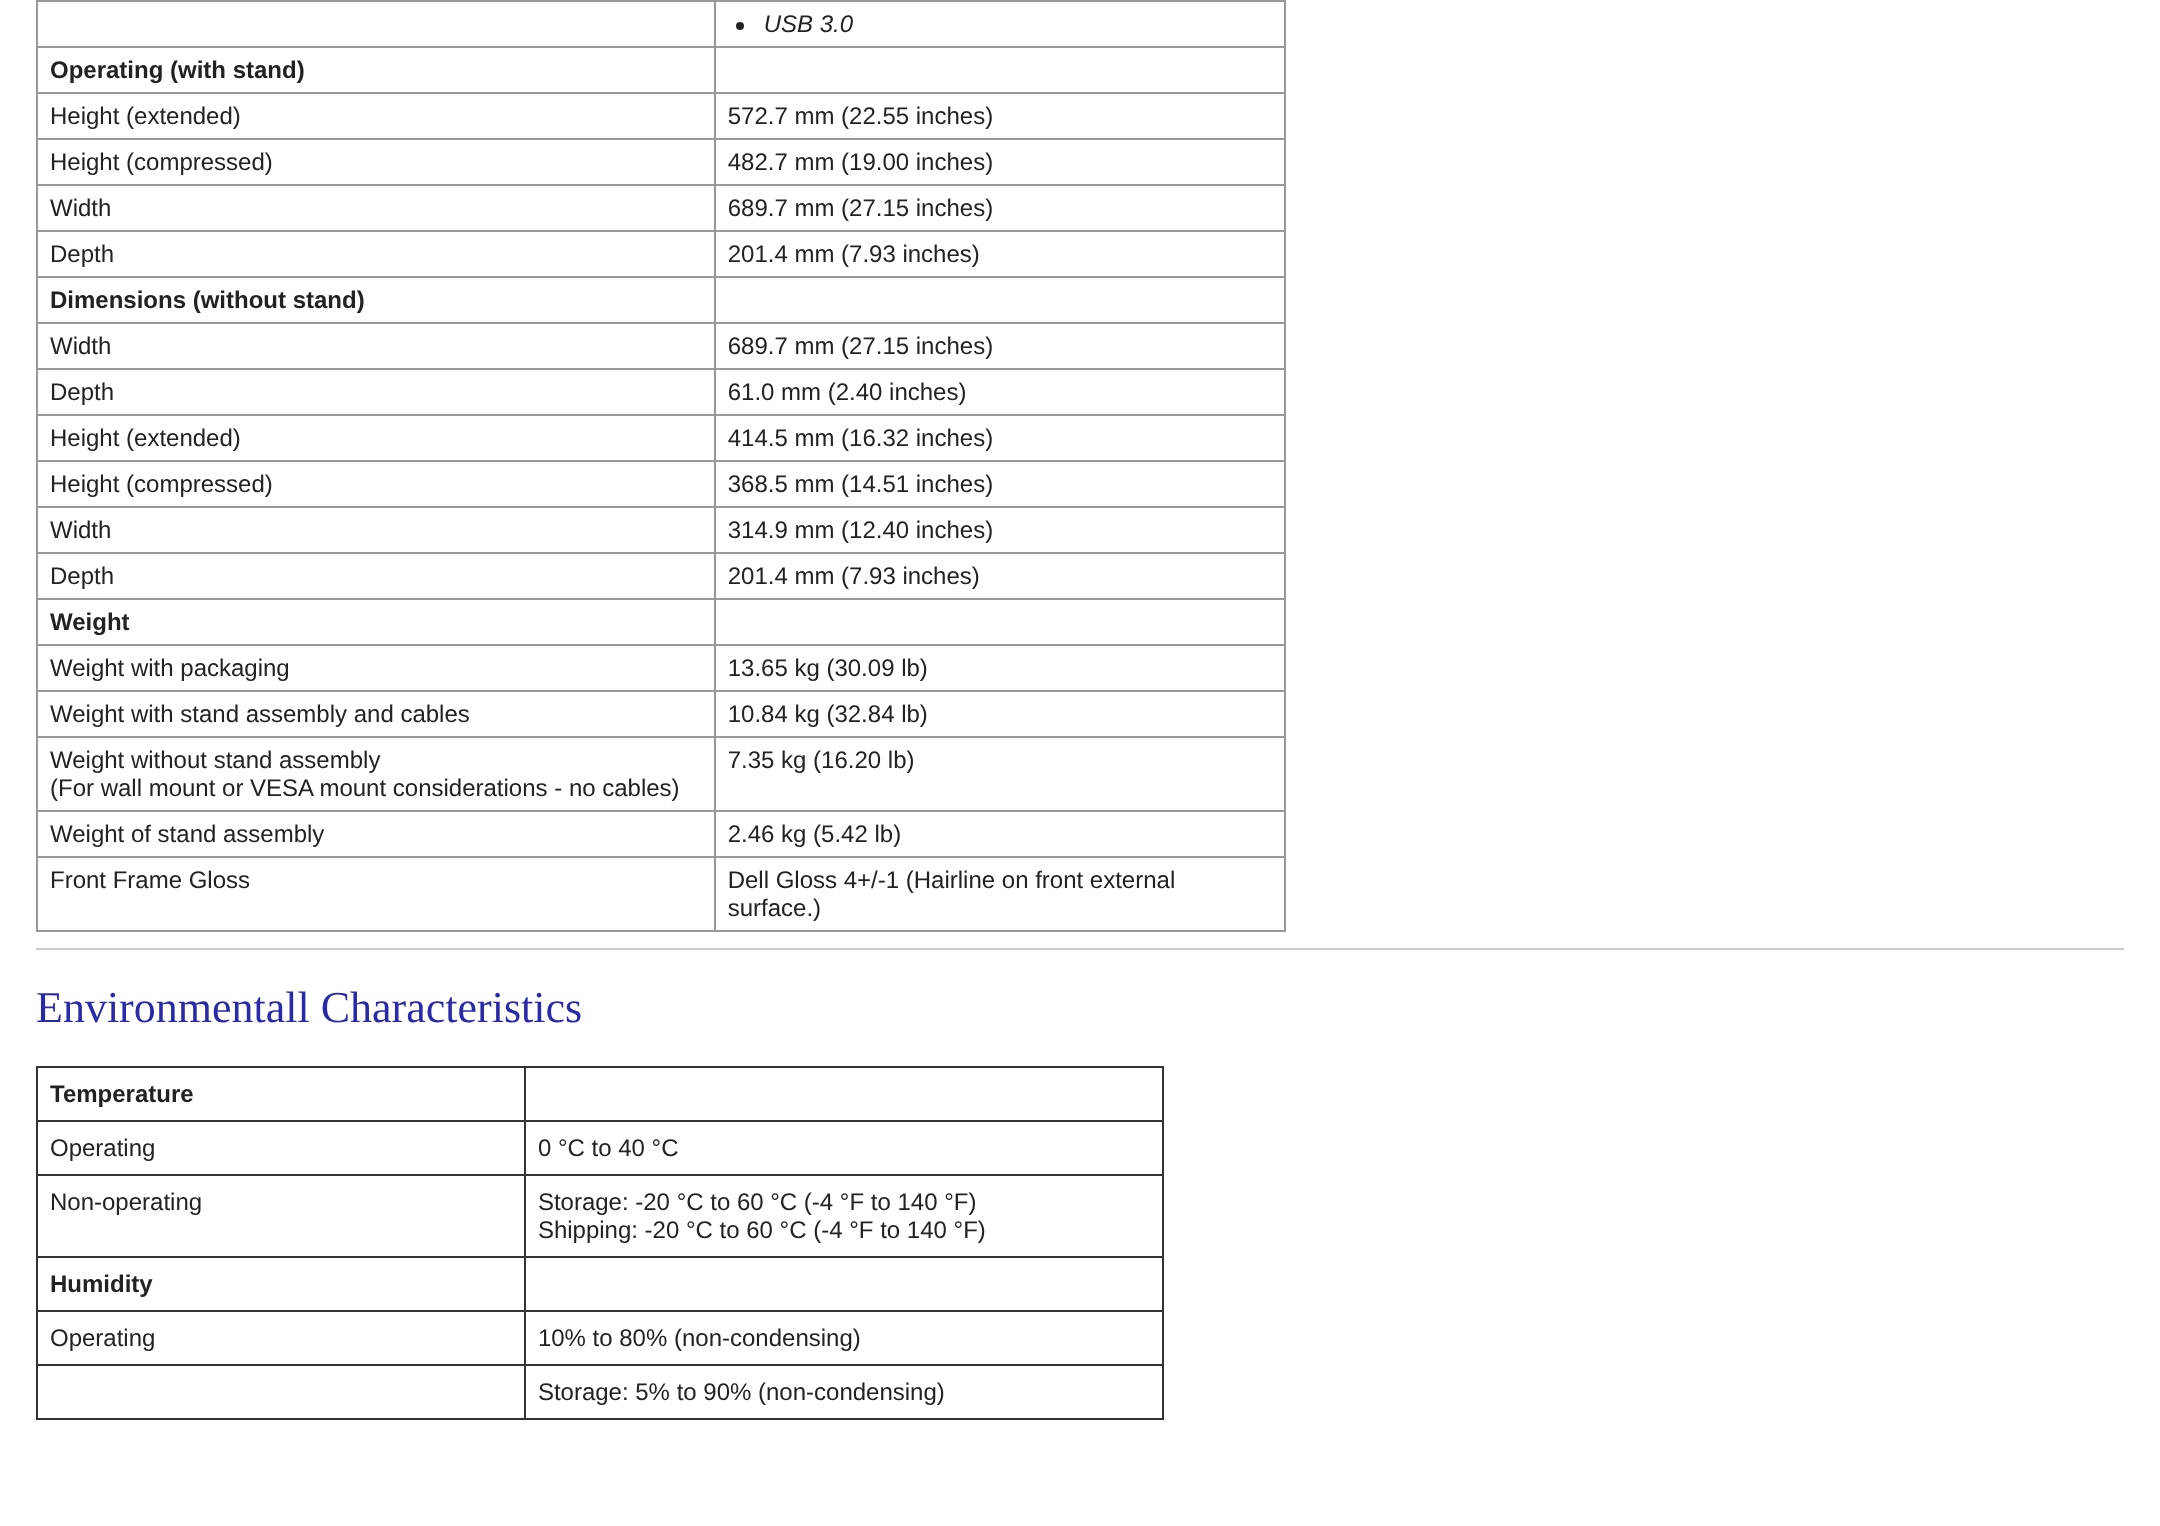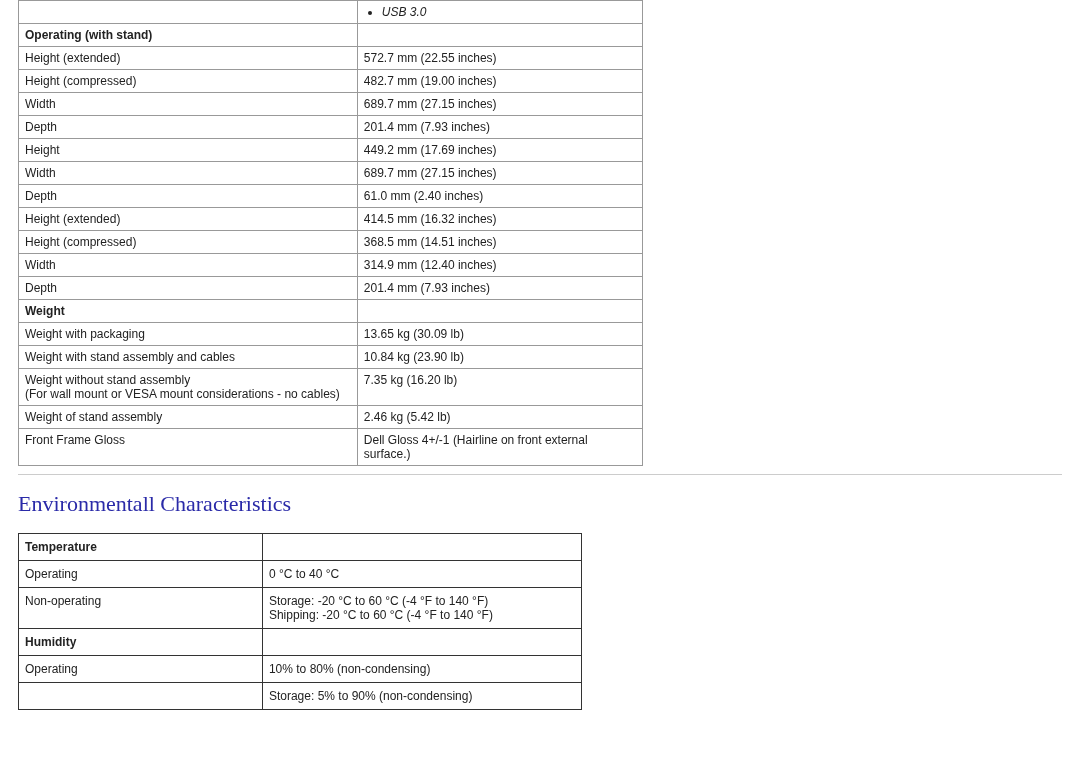--- a/index.html
+++ b/index.html
@@ -90,23 +90,23 @@
         <td class="val">482.7 mm (19.00 inches)</td>
       </tr>
       <tr>
         <td class="label" style="white-space: pre-line;">Width</td>
         <td class="val">689.7 mm (27.15 inches)</td>
       </tr>
       <tr>
         <td class="label" style="white-space: pre-line;">Depth</td>
         <td class="val">201.4 mm (7.93 inches)</td>
       </tr>
-      <tr>
-        <td class="label" style="white-space: pre-line;">Height</td>
-        <td class="val">449.2 mm (17.69 inches)</td>
+      <tr class="section-head">
+        <td class="label">Dimensions (without stand)</td>
+        <td class="val"></td>
       </tr>
       <tr>
         <td class="label" style="white-space: pre-line;">Width</td>
         <td class="val">689.7 mm (27.15 inches)</td>
       </tr>
       <tr>
         <td class="label" style="white-space: pre-line;">Depth</td>
         <td class="val">61.0 mm (2.40 inches)</td>
       </tr>
       <tr>
@@ -128,21 +128,21 @@
       <tr class="section-head">
         <td class="label">Weight</td>
         <td class="val"></td>
       </tr>
       <tr>
         <td class="label" style="white-space: pre-line; margin-left: 40px;">Weight with packaging</td>
         <td class="val">13.65 kg (30.09 lb)</td>
       </tr>
       <tr>
         <td class="label" style="white-space: pre-line;">Weight with stand assembly and cables</td>
-        <td class="val">10.84 kg (23.90 lb)</td>
+        <td class="val">10.84 kg (32.84 lb)</td>
       </tr>
       <tr>
         <td class="label" style="white-space: pre-line;">Weight without stand assembly
 (For wall mount or VESA mount considerations - no cables)</td>
         <td class="val">7.35 kg (16.20 lb)</td>
       </tr>
       <tr>
         <td class="label" style="white-space: pre-line;">Weight of stand assembly</td>
         <td class="val">2.46 kg (5.42 lb)</td>
       </tr>

